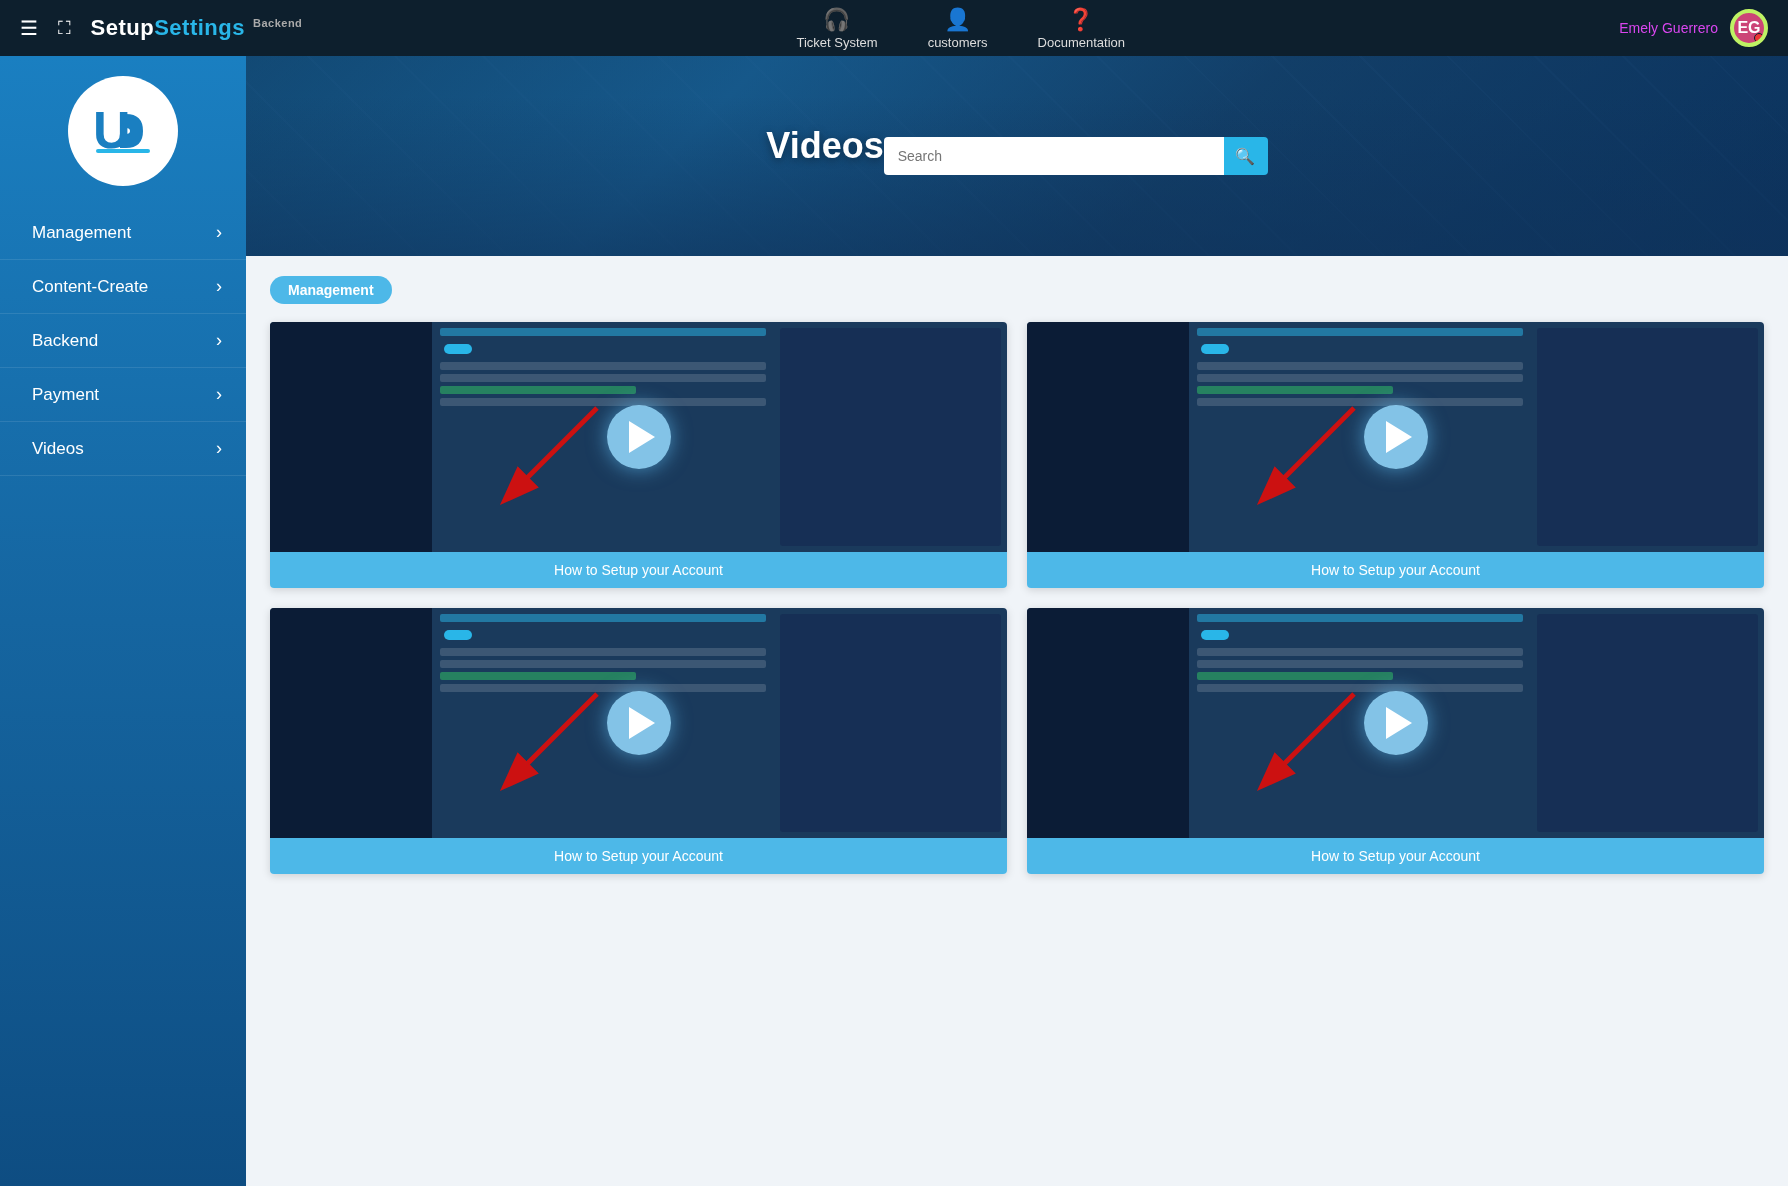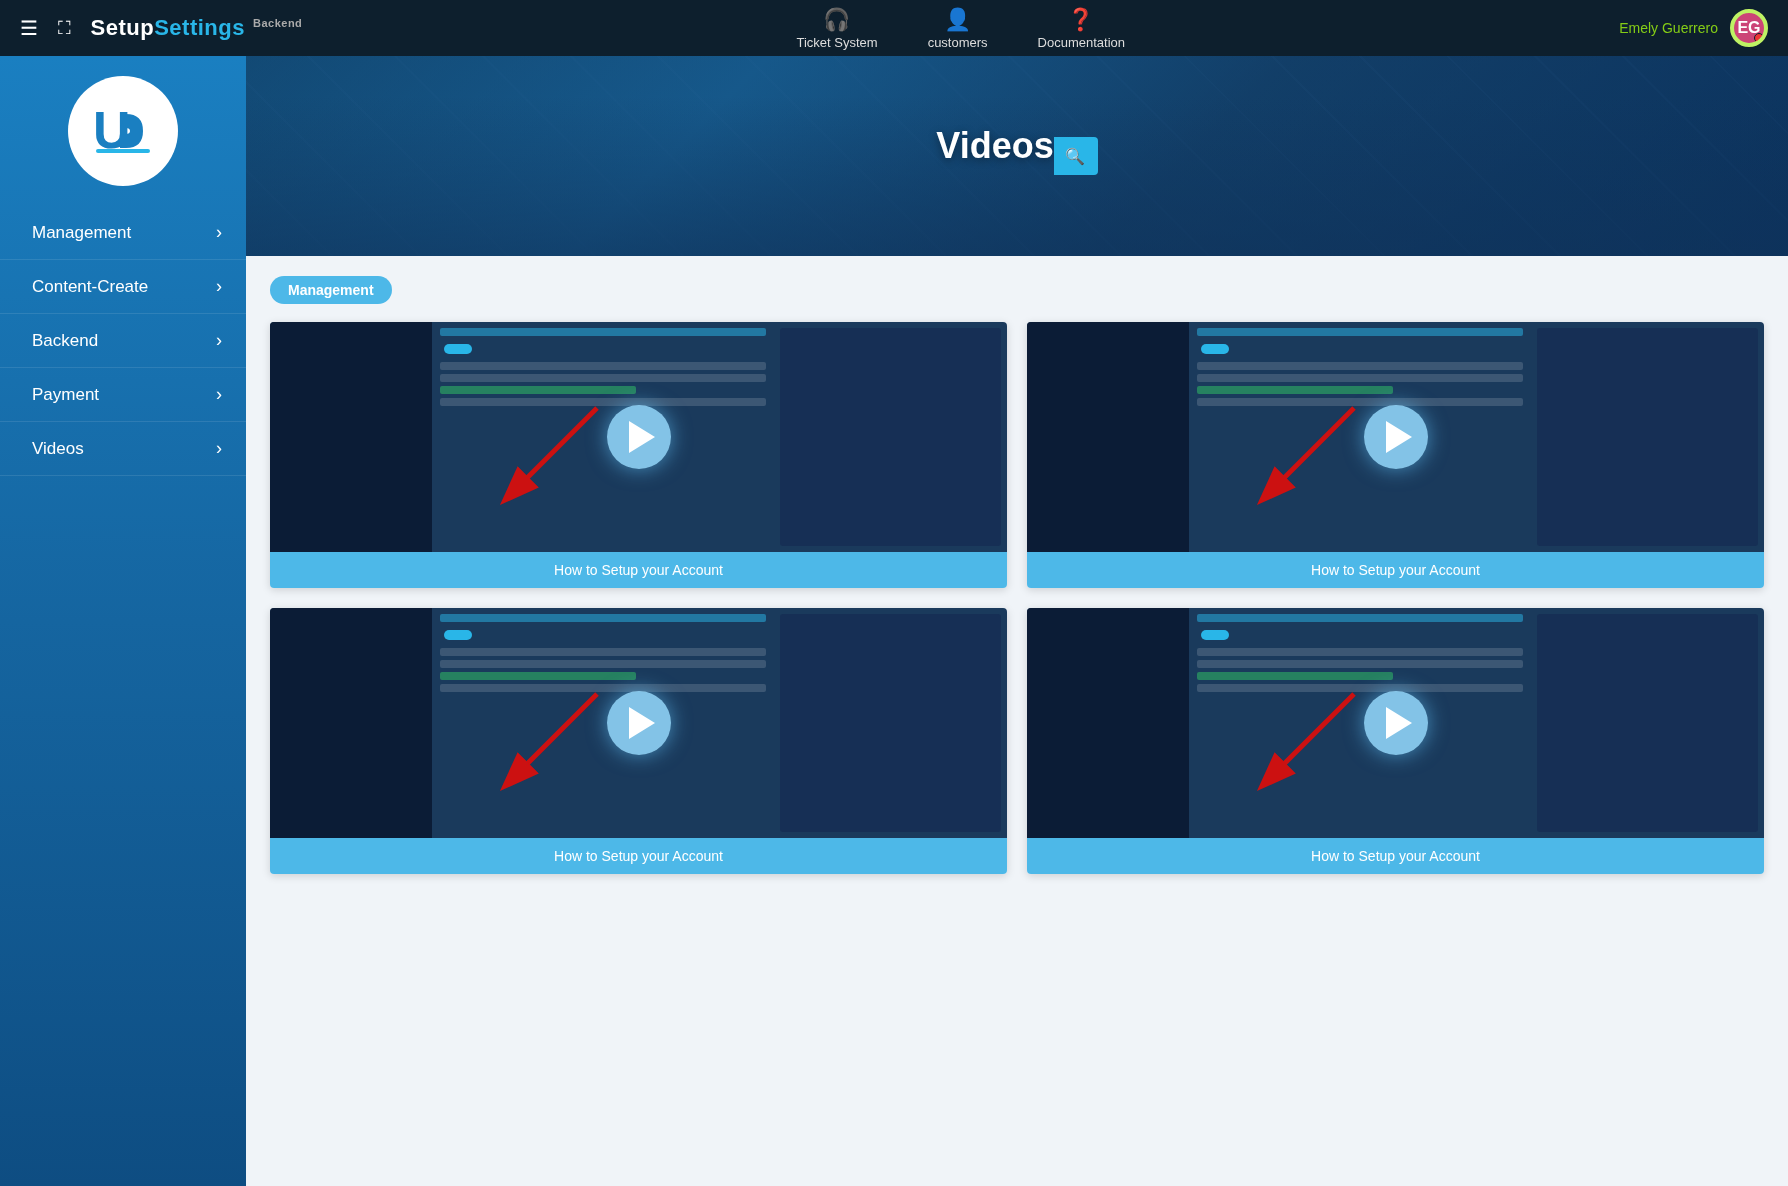--- a/index.html
+++ b/index.html
@@ -21,21 +21,21 @@
     .logo-area { display: flex; align-items: center; gap: 6px; }
     .logo-text { color: #fff; font-size: 22px; font-weight: 700; letter-spacing: 0.5px; }
     .logo-text span.upload { color: #fff; }
     .logo-text span.commander { color: #29b6e8; }
     .logo-backend { color: #aaa; font-size: 11px; vertical-align: super; margin-left: 8px; }
     .topnav-center { flex: 1; display: flex; justify-content: center; gap: 50px; }
     .nav-item { display: flex; flex-direction: column; align-items: center; color: #ccc; cursor: pointer; gap: 2px; }
     .nav-item .nav-icon { font-size: 22px; color: #29b6e8; }
     .nav-item .nav-label { font-size: 13px; color: #ddd; }
     .topnav-right { display: flex; align-items: center; gap: 12px; }
-    .user-name { color: #84cc16; font-size: 14px; }
+    .user-name { color: #d946ef; font-size: 14px; }
     .user-avatar {
       width: 38px; height: 38px; border-radius: 50%; background: #c47; overflow: hidden;
       display: flex; align-items: center; justify-content: center; color: #fff; font-size: 16px; font-weight: bold;
       border: 4px solid #bef264;
       position: relative;
     }
     .power-dot { position: absolute; bottom: 0; right: 0; width: 10px; height: 10px; background: #e33; border-radius: 50%; border: 1px solid #0d1f2d; }
 
     
     .layout { display: flex; min-height: calc(1186px - 56px); }
@@ -247,20 +247,21 @@
     </div>
   </aside>
 
   <main class="main">
 
     <div class="hero">
       <div class="hero-bg"></div>
       <div class="hero-buildings"></div>
       <h1 class="hero-title">Videos</h1>
       <div class="search-bar">
+        <input class="search-input" type="text" placeholder="Search" style="">
         <button class="search-btn">🔍</button>
       </div>
     </div>
 
     <div class="content">
       <div class="section-badge">Management</div>
       <div class="video-grid">
 
         <div class="video-card">
           <div class="video-thumb">

